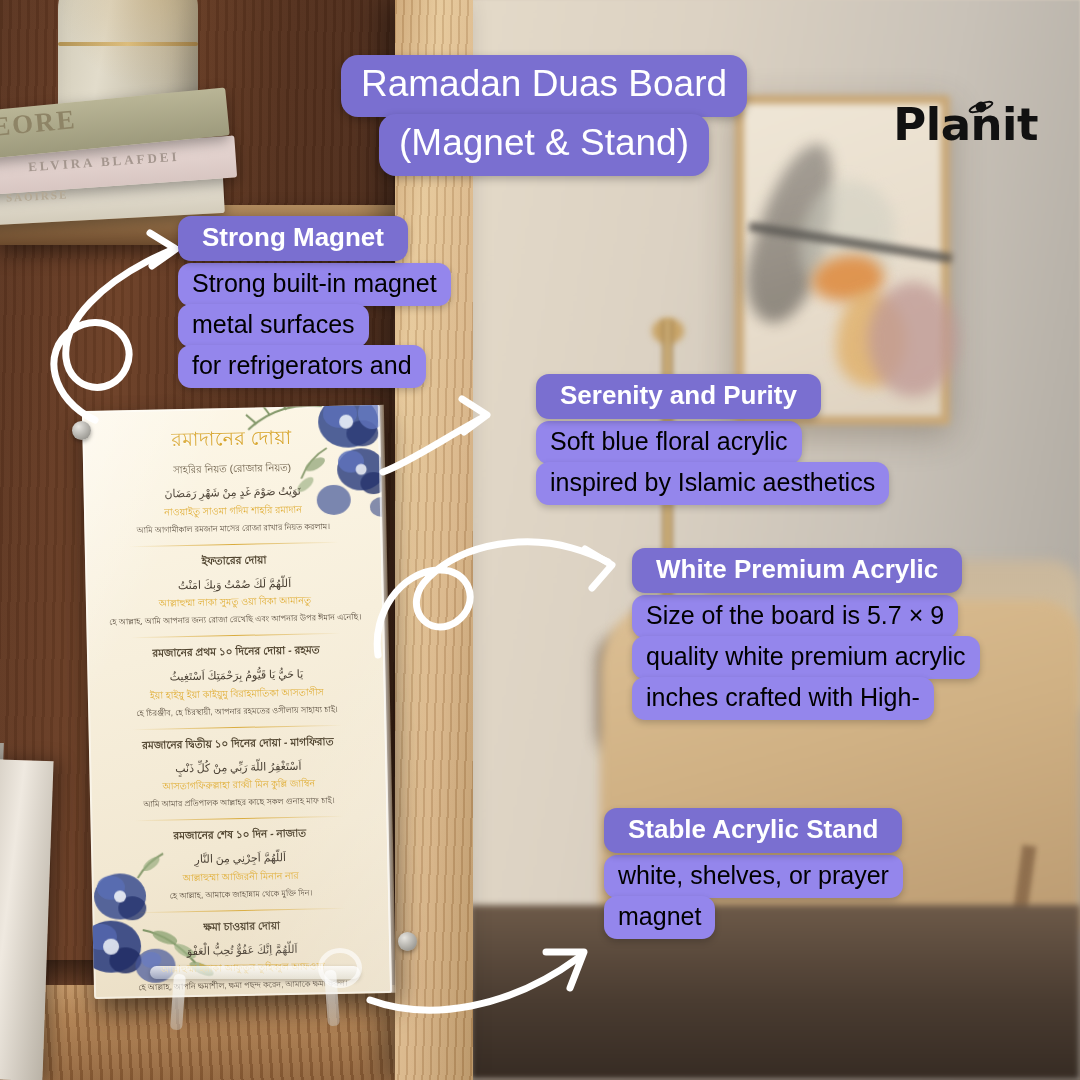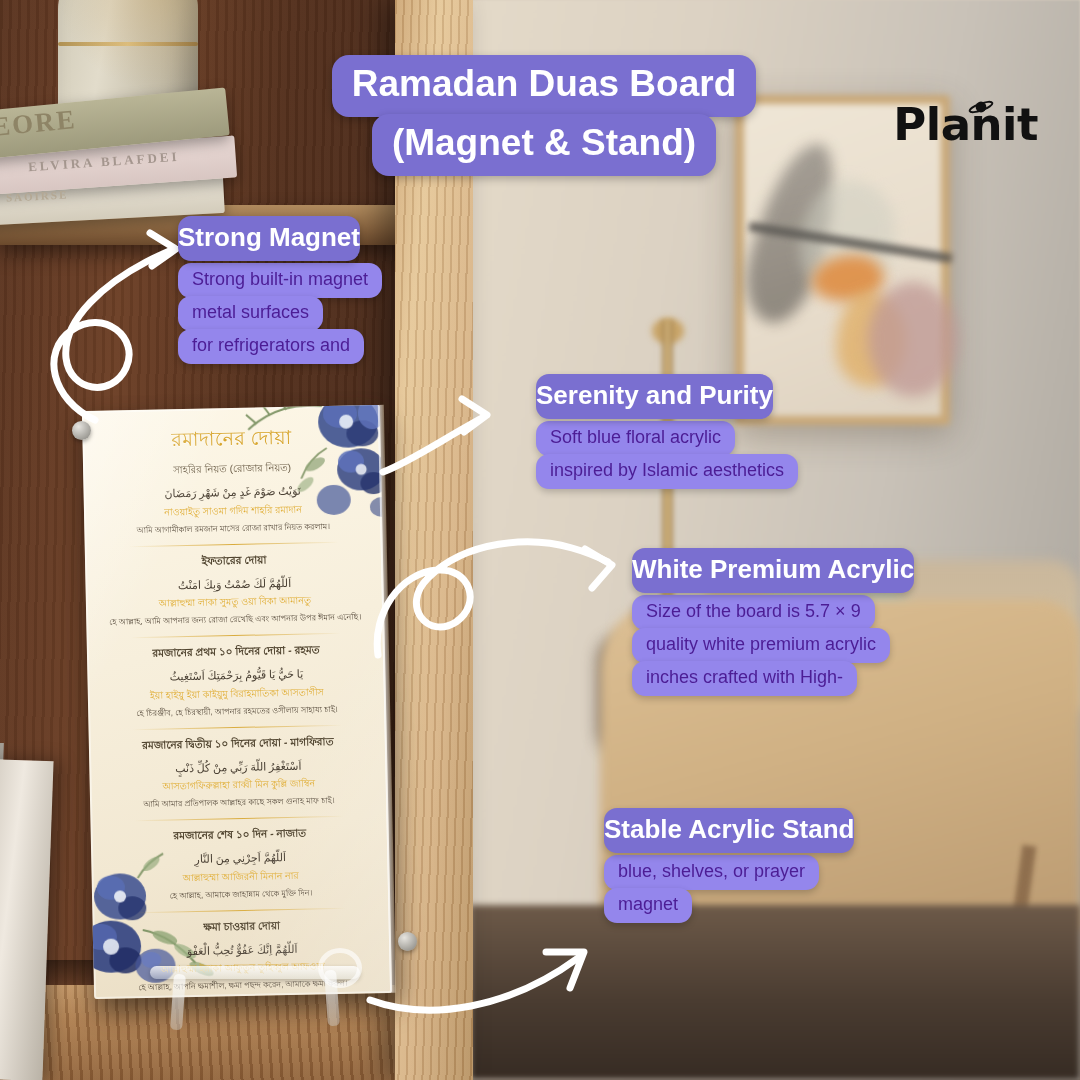--- a/index.html
+++ b/index.html
@@ -157,30 +157,30 @@
   .leg-r{ left:176px; top:10px; transform:rotate(-4deg);}
   .stand-ring{ position:absolute; left:160px; top:-6px; width:44px; height:40px;
     border:5px solid rgba(255,255,255,.62); border-radius:50%; }
 
   
   .arrows{ position:absolute; inset:0; pointer-events:none; }
 
   
   .callout{ position:absolute; }
   .c-head{ display:inline-block; background:#7A6FD0; color:#fff; font-weight:700;
-    border-radius:13px; padding:7px 0 9px; font-size:26px; line-height:1.12;
+    border-radius:13px; padding:7px 24px 9px; font-size:26px; line-height:1.12;
     box-shadow:0 3px 7px rgba(0,0,0,.22); }
   .c-lines{ margin-top:4px; }
-  .c-line{ display:block; width:fit-content; background:#9486EC; color:#4c1d95;
-    font-size:18px; line-height:1.16; padding:6px 14px 8px; border-radius:13px;
+  .c-line{ display:block; width:fit-content; background:#9486EC; color:#000000;
+    font-size:25px; line-height:1.16; padding:6px 14px 8px; border-radius:13px;
     margin-top:-2px; box-shadow:0 3px 7px rgba(0,0,0,.20);text-align:right; }
 
   
   .title{ position:absolute; left:318px; top:55px; width:452px; text-align:center; }
-  .title-l{ display:inline-block; background:#7A6FD0; color:#fff; font-weight:700;
+  .title-l{ display:inline-block; background:#7A6FD0; color:#fff; font-weight:400;
     font-size:37px; line-height:1.16; padding:8px 20px 11px; border-radius:17px;
     box-shadow:0 3px 9px rgba(0,0,0,.25); }
   .title-l2{ margin-top:-3px; }
 
   
   .logo{ position:absolute; right:42px; top:98px; }
   .logo-t{ font-size:45px; color:#111; letter-spacing:-.5px; font-weight:700;
     font-family:"DejaVu Sans", sans-serif; }
   .logo-planet{ position:absolute; right:44px; top:-1px; }
 </style>
@@ -390,18 +390,18 @@
     <div class="c-lines">
       <span class="c-line">Size of the board is 5.7 × 9</span>
       <span class="c-line">quality white premium acrylic</span>
       <span class="c-line">inches crafted with High-</span>
     </div>
   </div>
 
   <div class="callout" style="left:604px;top:808px;">
     <div><span class="c-head">Stable Acrylic Stand</span></div>
     <div class="c-lines">
-      <span class="c-line">blue, shelves, or prayer</span>
+      <span class="c-line">white, shelves, or prayer</span>
       <span class="c-line">magnet</span>
     </div>
   </div>
 
 </div>
 
 </body></html>

